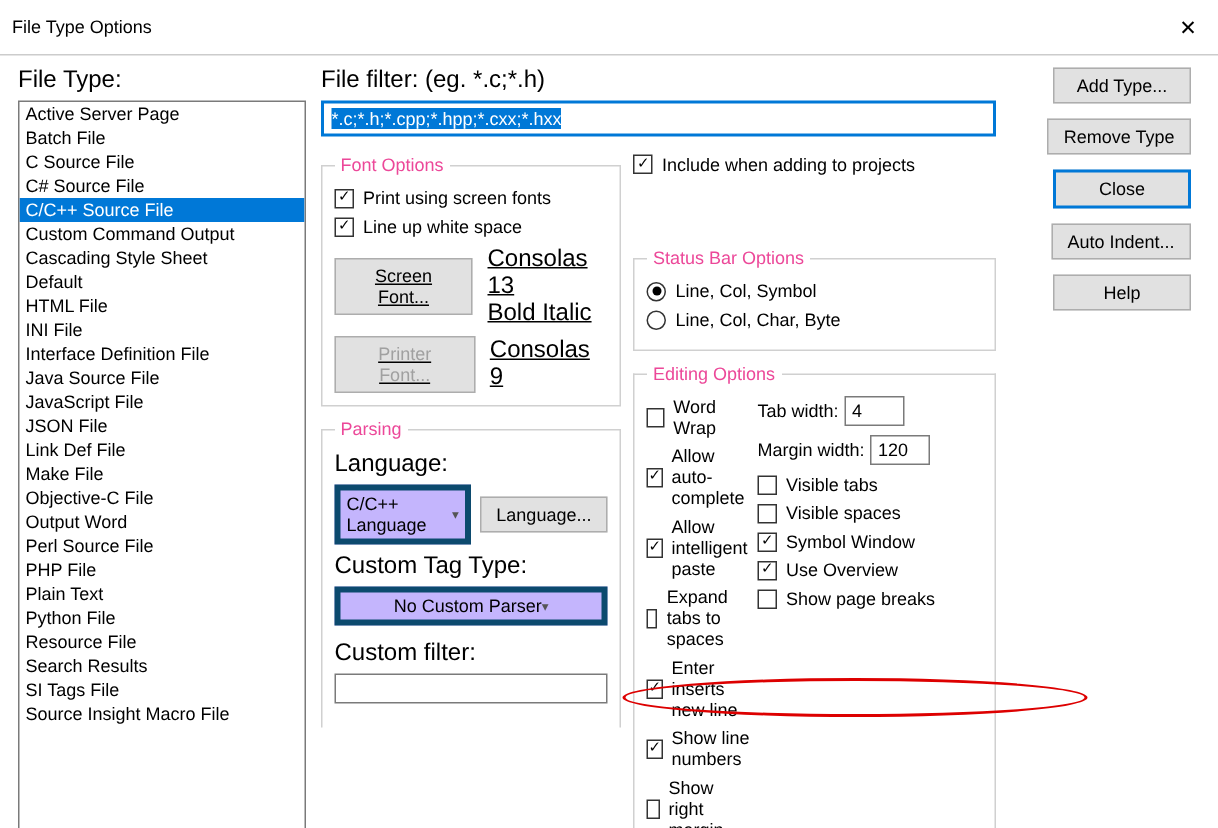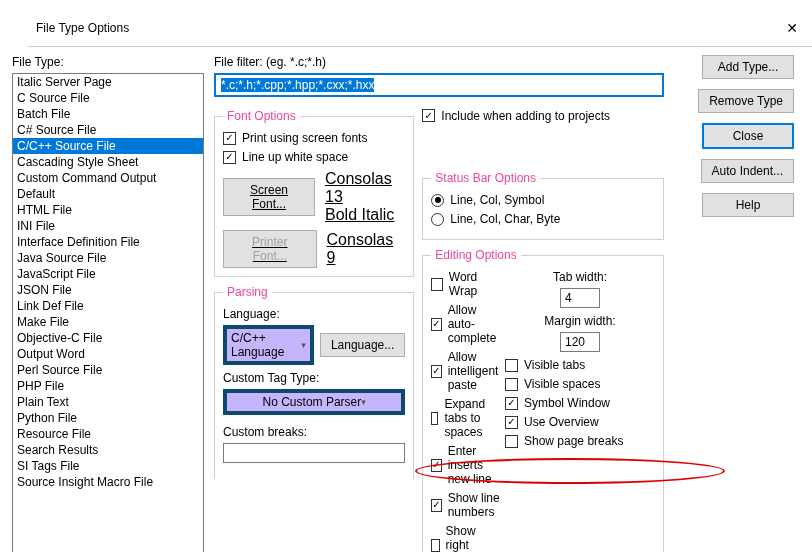--- a/index.html
+++ b/index.html
@@ -1,24 +1,24 @@
 <!DOCTYPE html>
 <html><head>
 <meta charset="utf-8">
 <style>
 * { box-sizing: border-box; margin: 0; padding: 0; }
 body { font-family: "Segoe UI", Tahoma, sans-serif; font-size: 12px; background: #fff; width: 812px; height: 552px; overflow: hidden; }
-.titlebar { display: flex; align-items: center; justify-content: space-between; padding: 16px 0 6px 8px; border-bottom: 1px solid #ccc; margin-left: 28px; }
+.titlebar { display: flex; align-items: center; justify-content: space-between; padding: 6px 0 6px 8px; border-bottom: 1px solid #ccc; }
 .titlebar .title { font-size: 12px; }
 .close-x { width: 40px; height: 24px; display: flex; align-items: center; justify-content: center; cursor: pointer; font-size: 14px; }
 .content { display: flex; padding: 8px 12px; gap: 10px; }
 .col-left { width: 192px; }
 .col-mid { width: 450px; }
 .col-right { width: 120px; display: flex; flex-direction: column; gap: 10px; align-items: flex-end; }
-.label { font-size: 12px; margin-bottom: 4px; }
+.label { font-size: 16px; margin-bottom: 4px; }
 .listbox { border: 1px solid #7a7a7a; height: 495px; overflow-y: auto; background: #fff; font-size: 12px; }
 .listbox::-webkit-scrollbar { width: 15px; }
 .listbox::-webkit-scrollbar-thumb { background: #cdcdcd; }
 .listbox::-webkit-scrollbar-track { background: #f0f0f0; }
 .list-item { padding: 1px 4px; cursor: pointer; white-space: nowrap; }
 .list-item.selected { background: #0078d7; color: #fff; }
 .filter-row { margin-bottom: 12px; }
 .filter-input { width: 100%; border: 2px solid #0078d7; padding: 3px 5px; font-size: 12px; }
 .filter-input .sel { background: #0078d7; color: #fff; }
 fieldset { border: 1px solid #d0d0d0; padding: 8px; margin-bottom: 8px; font-size: 12px; }
@@ -36,45 +36,45 @@
 .mid-col2 { flex: 1; }
 .select { border: 4px solid #0c4a6e; padding: 2px 4px; background: #c4b5fd; display: flex; justify-content: center; align-items: center; cursor: pointer; font-size: 12px; }
 .select .chev { font-size: 9px; color: #555; }
 .txt-input { border: 1px solid #7a7a7a; padding: 2px 4px; width: 40px; font-size: 12px; }
 .font-row { display: flex; align-items: center; gap: 10px; margin-top: 6px; text-decoration: underline; }
 .font-desc { font-size: 16px; }
 .circle-mark { position: absolute; border: 2px solid #d00; border-radius: 50%; pointer-events: none; }
 .edit-grid { display: flex; gap: 4px; }
 .edit-col1 { flex: 1; }
 .edit-col2 { width: 150px; }
-.tab-row { display: flex; align-items: center; gap: 4px; margin-bottom: 6px; flex-direction: column; }
+.tab-row { display: flex; align-items: center; gap: 4px; margin-bottom: 6px; }
 .checkbox-label { cursor: pointer; }
 .include-row { display: flex; align-items: flex-start; gap: 6px; margin-bottom: 8px; }
 .watermark { position: absolute; right: 20px; bottom: 4px; color: #d8d8d8; font-size: 12px; letter-spacing: 1px; }
 </style>
 </head>
 <body>
 
 <div class="titlebar">
   <span class="title">File Type Options</span>
   <div class="close-x">✕</div>
 </div>
 
 <div class="content">
 
   <div class="col-left">
     <div class="label">File Type:</div>
     <div class="listbox" id="file-type-list">
-        <div class="list-item">Italic Server Page</div>
+        <div class="list-item">Active Server Page</div>
+        <div class="list-item">Batch File</div>
         <div class="list-item">C Source File</div>
-        <div class="list-item">Batch File</div>
         <div class="list-item">C# Source File</div>
         <div class="list-item selected">C/C++ Source File</div>
+        <div class="list-item">Custom Command Output</div>
         <div class="list-item">Cascading Style Sheet</div>
-        <div class="list-item">Custom Command Output</div>
         <div class="list-item">Default</div>
         <div class="list-item">HTML File</div>
         <div class="list-item">INI File</div>
         <div class="list-item">Interface Definition File</div>
         <div class="list-item">Java Source File</div>
         <div class="list-item">JavaScript File</div>
         <div class="list-item">JSON File</div>
         <div class="list-item">Link Def File</div>
         <div class="list-item">Make File</div>
         <div class="list-item">Objective-C File</div>
@@ -129,21 +129,21 @@
                 <span>C/C++ Language</span>
                 <span class="chev">▾</span>
               </div>
             <button class="btn" style="min-width:70px">Language...</button>
           </div>
           <div class="label" style="margin-top:6px">Custom Tag Type:</div>
           <div class="select">
               <span>No Custom Parser</span>
               <span class="chev">▾</span>
             </div>
-          <div class="label" style="margin-top:10px">Custom breaks:</div>
+          <div class="label" style="margin-top:10px">Custom filter:</div>
           <input type="text" class="txt-input" style="width: 100%;" value="">
         </fieldset>
       </div>
 
       <div class="mid-col2">
         <div class="include-row">
           <span class="chk checked"></span>
           <span class="checkbox-label">Include when adding to projects</span>
         </div>
 

